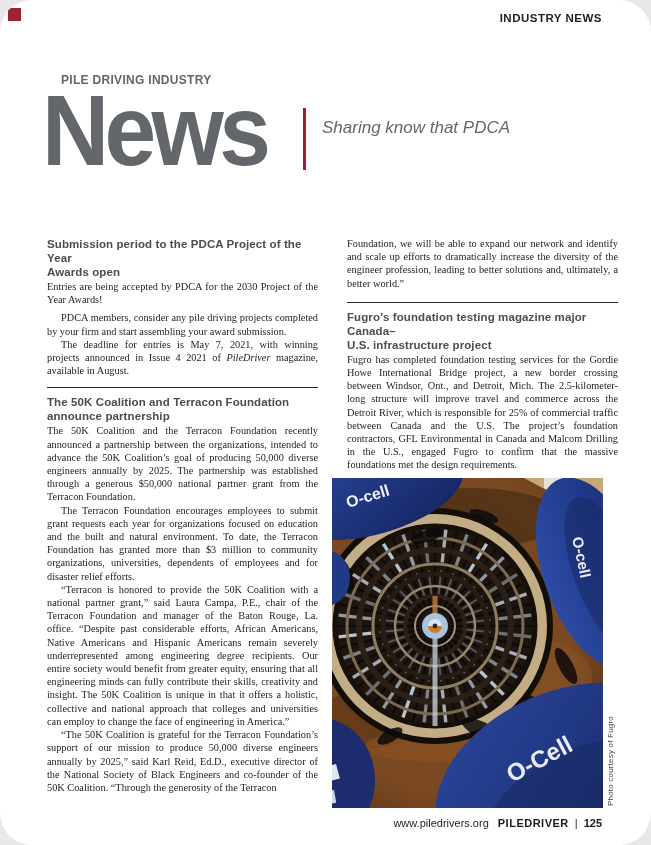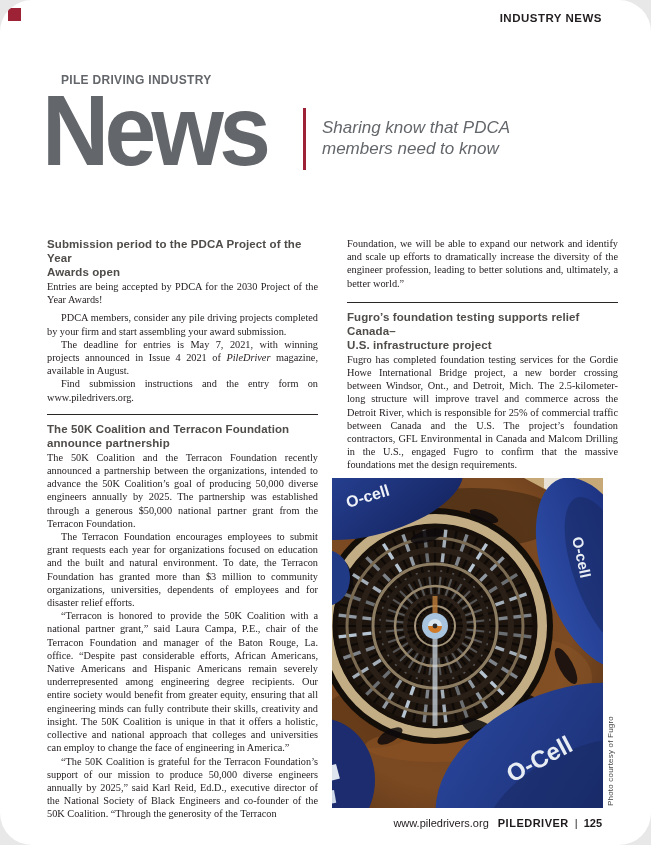--- a/index.html
+++ b/index.html
@@ -71,51 +71,49 @@
 
   <div class="corner-square"></div>
 
   <div class="running-header">INDUSTRY NEWS</div>
 
   <div class="kicker">PILE DRIVING INDUSTRY</div>
   <div class="mast-title">News</div>
   <div class="mast-divider"></div>
   <div class="tagline">
     <span>Sharing know that PDCA</span><br>
-    <span>members need to know</span>
   </div>
 
   <div class="col col-left">
     <h2 class="article-heading"><span>Submission period to the PDCA Project of the Year</span><br><span>Awards open</span></h2>
     <div class="body-text">
       <p>Entries are being accepted by PDCA for the 2030 Project of the Year Awards!</p>
       <p class="indent gap-sm">PDCA members, consider any pile driving projects completed by your firm and start assembling your award submission.</p>
       <p class="indent"><span>The deadline for entries is May 7, 2021, with winning projects announced in Issue 4 2021 of </span><i>PileDriver</i><span> magazine, available in August.</span></p>
-      <p class="indent">Find submission instructions and the entry form on www.piledrivers.org.</p>
     </div>
 
     <hr class="rule">
 
     <h2 class="article-heading"><span>The 50K Coalition and Terracon Foundation</span><br><span>announce partnership</span></h2>
     <div class="body-text">
       <p>The 50K Coalition and the Terracon Foundation recently announced a partnership between the organizations, intended to advance the 50K Coalition’s goal of producing 50,000 diverse engineers annually by 2025. The partnership was established through a generous $50,000 national partner grant from the Terracon Foundation.</p>
       <p class="indent">The Terracon Foundation encourages employees to submit grant requests each year for organizations focused on education and the built and natural environment. To date, the Terracon Foundation has granted more than $3 million to community organizations, universities, dependents of employees and for disaster relief efforts.</p>
       <p class="indent">“Terracon is honored to provide the 50K Coalition with a national partner grant,” said Laura Campa, P.E., chair of the Terracon Foundation and manager of the Baton Rouge, La. office. “Despite past considerable efforts, African Americans, Native Americans and Hispanic Americans remain severely underrepresented among engineering degree recipients. Our entire society would benefit from greater equity, ensuring that all engineering minds can fully contribute their skills, creativity and insight. The 50K Coalition is unique in that it offers a holistic, collective and national approach that colleges and universities can employ to change the face of engineering in America.”</p>
       <p class="indent">“The 50K Coalition is grateful for the Terracon Foundation’s support of our mission to produce 50,000 diverse engineers annually by 2025,” said Karl Reid, Ed.D., executive director of the National Society of Black Engineers and co-founder of the 50K Coalition. “Through the generosity of the Terracon</p>
     </div>
   </div>
 
   <div class="col col-right">
     <div class="body-text">
       <p>Foundation, we will be able to expand our network and identify and scale up efforts to dramatically increase the diversity of the engineer profession, leading to better solutions and, ultimately, a better world.”</p>
     </div>
 
     <hr class="rule rule-right">
 
-    <h2 class="article-heading"><span>Fugro’s foundation testing supports relief Canada–</span><br><span>U.S. infrastructure project</span></h2>
+    <h2 class="article-heading"><span>Fugro’s foundation testing magazine major Canada–</span><br><span>U.S. infrastructure project</span></h2>
     <div class="body-text">
       <p>Fugro has completed foundation testing services for the Gordie Howe International Bridge project, a new border crossing between Windsor, Ont., and Detroit, Mich. The 2.5-kilometer-long structure will improve travel and commerce across the Detroit River, which is responsible for 25% of commercial traffic between Canada and the U.S. The project’s foundation contractors, GFL Environmental in Canada and Malcom Drilling in the U.S., engaged Fugro to confirm that the massive foundations met the design requirements.</p>
     </div>
   </div>
 
   <div class="photo-frame">
     <svg width="271" height="330" viewBox="0 0 271 330" xmlns="http://www.w3.org/2000/svg">
       <defs>
         <radialGradient id="rust" cx="40%" cy="45%" r="80%">
           <stop offset="0%" stop-color="#6b3d1d"></stop>

